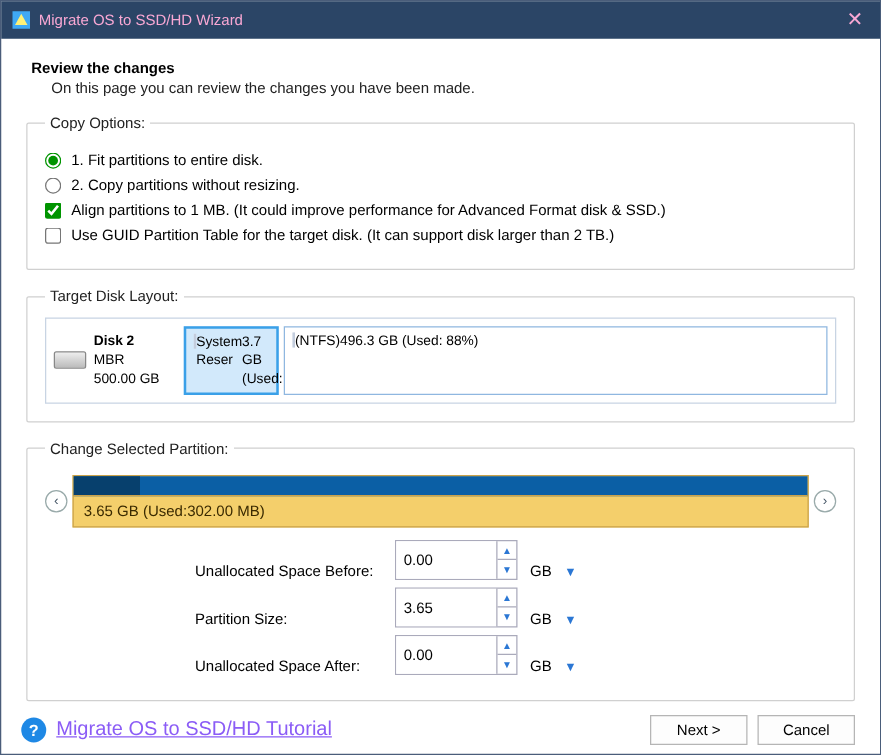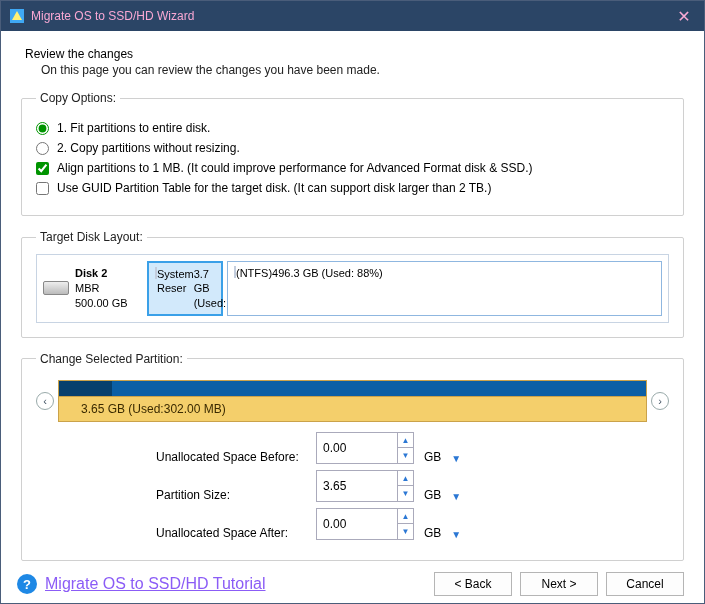--- a/index.html
+++ b/index.html
@@ -3,21 +3,21 @@
 <meta charset="utf-8">
 <style>
   * { box-sizing: border-box; margin: 0; padding: 0; font-family: "Segoe UI", Tahoma, sans-serif; }
   body { background: #fff; }
   .window { width: 705px; height: 604px; border: 1px solid #4a5d7a; background: #fff; display: flex; flex-direction: column; }
   .titlebar { height: 30px; background: #2b4566; color: #f9a8d4; display: flex; align-items: center; padding: 0 8px; font-size: 12px; }
   .titlebar .icon { width: 16px; height: 16px; margin-right: 6px; }
   .titlebar .title { flex: 1; }
   .titlebar .close { width: 24px; text-align: center; font-size: 16px; cursor: pointer; }
   .content { flex: 1; padding: 10px 20px 14px 20px; overflow: hidden; }
-  .heading { font-size: 12px; font-weight: normal; margin: 6px 0 2px 4px; }
+  .heading { font-size: 12px; font-weight: bold; margin: 6px 0 2px 4px; }
   .subheading { font-size: 12px; margin: 0 0 14px 20px; color: #222; }
   fieldset { border: 1px solid #d0d0d0; border-radius: 2px; margin-bottom: 14px; padding: 10px 14px 14px 14px; position: relative; }
   legend { font-size: 12px; padding: 0 4px; color: #222; }
   .opt-row { display: flex; align-items: center; font-size: 12px; margin: 6px 0; }
   .opt-row input[type=radio], .opt-row input[type=checkbox] { margin-right: 8px; accent-color: #009400; }
   .opt-row label { cursor: pointer; }
   .target-row { display: flex; align-items: stretch; border: 1px solid #c8d4e3; padding: 6px; gap: 4px; }
   .disk-info { width: 100px; font-size: 11px; line-height: 1.35; display: flex; align-items: center; }
   .disk-icon { width: 26px; height: 14px; background: linear-gradient(#eee,#bbb); border: 1px solid #888; border-radius: 2px; margin-right: 6px; }
   .disk-info .txt .name { font-weight: bold; }
@@ -25,21 +25,21 @@
   .part-box.selected { border: 2px solid #3aa0e8; background: #d2e9fb; }
   .part-box .bar { height: 12px; background: #e9eef5; border: 1px solid #c3cddd; position: relative; margin-bottom: 3px; }
   .part-box .bar .fill { position: absolute; left: 0; top: 0; bottom: 0; background: #2b77d4; }
   .part-sys { width: 76px; }
   .part-main { flex: 1; }
   .change-row { display: flex; align-items: center; gap: 4px; margin: 4px 0 10px 0; }
   .arrow-btn { width: 18px; height: 18px; border: 1px solid #9aa; border-radius: 50%; background: #fff; font-size: 11px; display: flex; align-items: center; justify-content: center; cursor: pointer; color: #456; }
   .sel-part { flex: 1; border: 1px solid #caa24a; background: #f4cf6b; padding: 0; }
   .sel-part .bar { height: 16px; background: #0b5fa5; position: relative; border-bottom: 1px solid #caa24a; }
   .sel-part .bar .used { position: absolute; left: 0; top: 0; bottom: 0; width: 9%; background: #07406d; }
-  .sel-part .lbl { font-size: 12px; padding: 5px 22px; color: #3a2a00; border-radius: 12px; }
+  .sel-part .lbl { font-size: 12px; padding: 5px 8px; color: #3a2a00; border-radius: 12px; }
   .form-rows { margin-left: 120px; }
   .form-row { display: flex; align-items: flex-end; margin: 6px 0; font-size: 12px; }
   .form-row .flabel { width: 160px; }
   .spin-wrap { display: flex; align-items: stretch; border: 1px solid #aab; height: 32px; }
   .spin-wrap input { border: none; width: 80px; padding: 0 6px; font-size: 12px; outline: none; }
   .spin-btns { width: 16px; display: flex; flex-direction: column; border-left: 1px solid #aab; }
   .spin-btns span { flex: 1; font-size: 8px; color: #2b77d4; display: flex; align-items: center; justify-content: center; cursor: pointer; }
   .spin-btns span:first-child { border-bottom: 1px solid #aab; }
   .unit { margin: 0 6px 0 10px; }
   .unit-dd { color: #2b77d4; font-size: 10px; cursor: pointer; padding: 0 4px; }
@@ -165,17 +165,16 @@
           <div class="unit-dd">▼</div>
         </div>
       </div>
     </fieldset>
   </div>
 
   <div class="footer">
     <div class="help-icon">?</div>
     <a class="tut-link">Migrate OS to SSD/HD Tutorial</a>
     <div class="spacer"></div>
-    <button class="btn">&lt; Back</button>
     <button class="btn">Next &gt;</button>
     <button class="btn">Cancel</button>
   </div>
 </div>
 
 </body></html>

